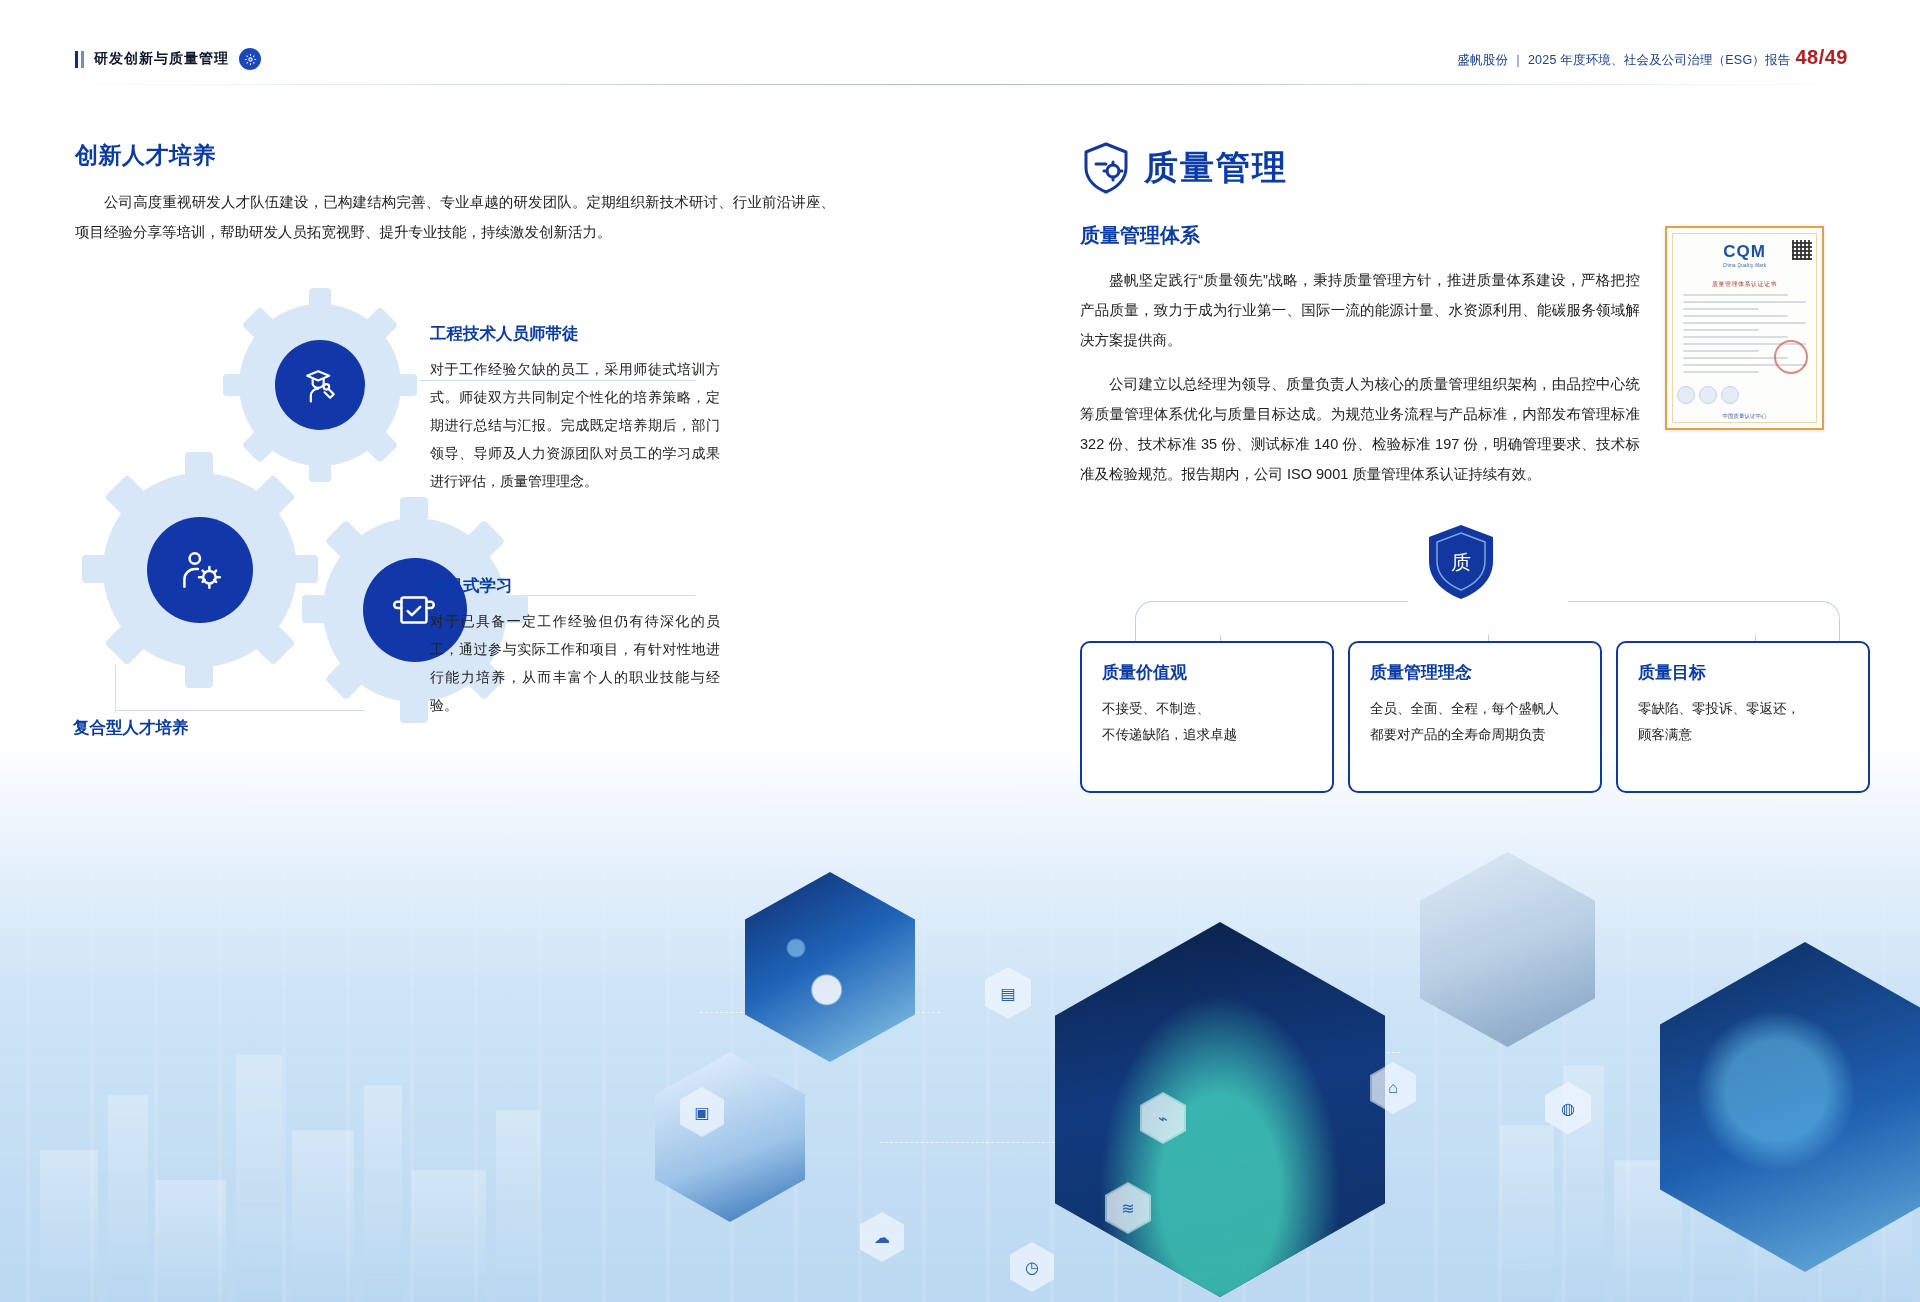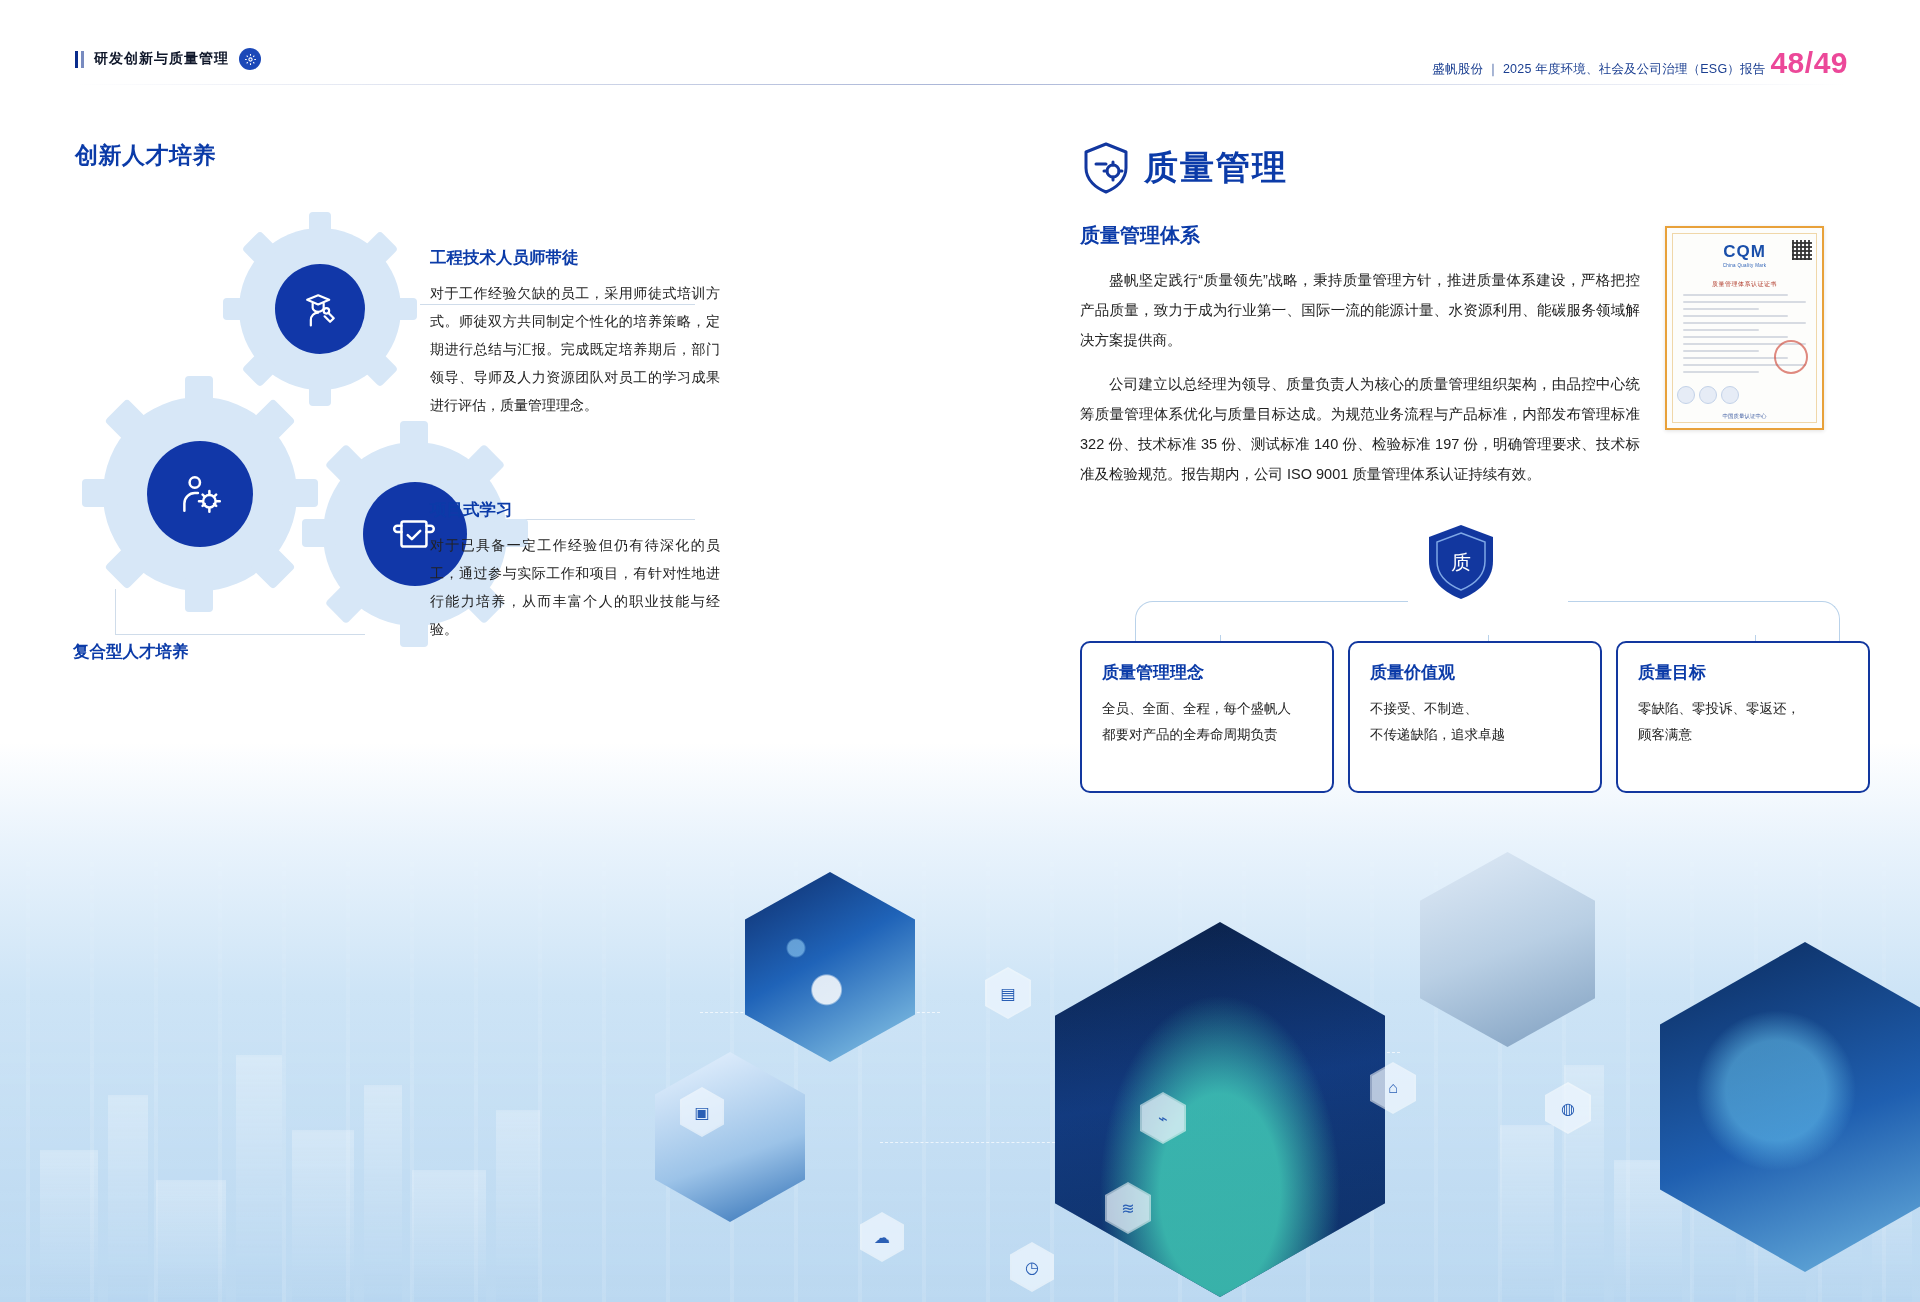--- a/index.html
+++ b/index.html
@@ -44,21 +44,21 @@
   
   .header{position:absolute;top:40px;left:0;right:0;height:46px;}
   .hdr-left{position:absolute;left:75px;top:8px;display:flex;align-items:center;gap:10px;}
   .hdr-bars{display:flex;gap:3px;}
   .hdr-bars i{display:block;width:3px;height:17px;background:#0a2c8c;}
   .hdr-bars i:nth-child(2){opacity:.55;}
   .hdr-title{font-size:14px;font-weight:700;color:#0f172a;letter-spacing:1px;}
   .hdr-badge{width:22px;height:22px;border-radius:50%;background:#1b48b8;display:flex;align-items:center;justify-content:center;color:#fff;font-size:11px;}
   .hdr-right{position:absolute;right:72px;top:6px;display:flex;align-items:baseline;gap:5px;color:#0a2c8c;}
   .hdr-meta{font-size:12.5px;color:#1b3f91;letter-spacing:.2px;}
-  .hdr-page{font-size:30px;font-weight:700;color:#ec4899;letter-spacing:0.5px;}
+  .hdr-page{font-size:20px;font-weight:700;color:#b91c1c;letter-spacing:0.5px;}
   .hdr-rule{position:absolute;left:75px;right:72px;top:44px;height:1px;background:linear-gradient(90deg,rgba(10,44,140,.0),rgba(10,44,140,.35),rgba(10,44,140,.0));}
 
   
   .col-left{position:absolute;left:75px;top:140px;width:810px;}
   .col-right{position:absolute;left:1080px;top:140px;width:790px;}
 
   h2.sec{font-size:23px;font-weight:700;color:#0b3ba8;margin:0 0 16px 0;letter-spacing:.5px;}
   p.body{
     font-size:14.5px;line-height:30px;color:#222;margin:0 0 14px 0;text-align:justify;
     text-indent:2em;
@@ -199,20 +199,21 @@
     </div>
     <div class="hdr-right">
       <span class="hdr-meta">盛帆股份 ｜ 2025 年度环境、社会及公司治理（ESG）报告</span>
       <span class="hdr-page">48/49</span>
     </div>
     <div class="hdr-rule"></div>
   </div>
 
   <div class="col-left">
     <h2 class="sec">创新人才培养</h2>
+    <p class="body">公司高度重视研发人才队伍建设，已构建结构完善、专业卓越的研发团队。定期组织新技术研讨、行业前沿讲座、项目经验分享等培训，帮助研发人员拓宽视野、提升专业技能，持续激发创新活力。</p>
 
 
     <div class="gears">
 
       <div class="hline" style="left:345px;top:115px;width:275px;"></div>
       <div class="hline" style="left:430px;top:330px;width:190px;"></div>
       <div class="hline" style="left:40px;top:445px;width:250px;"></div>
       <div class="hline" style="left:40px;top:400px;width:1px;height:46px;background:#cfdcea;"></div>
 
       <div class="gear" style="left:150px;top:25px;width:190px;height:190px;">
@@ -354,28 +355,28 @@
       </div>
       <div class="vconn"></div>
       <div class="vdrops">
         <i style="left:12%"></i>
           <i style="left:50%"></i>
           <i style="left:88%"></i>
       </div>
 
       <div class="vboxes">
         <div class="vbox">
+          <h4>质量价值观</h4>
+          <p>不接受、不制造、</p>
+          <p>不传递缺陷，追求卓越</p>
+        </div>
+        <div class="vbox">
           <h4>质量管理理念</h4>
           <p>全员、全面、全程，每个盛帆人</p>
           <p>都要对产品的全寿命周期负责</p>
-        </div>
-        <div class="vbox">
-          <h4>质量价值观</h4>
-          <p>不接受、不制造、</p>
-          <p>不传递缺陷，追求卓越</p>
         </div>
         <div class="vbox">
           <h4>质量目标</h4>
           <p>零缺陷、零投诉、零返还，</p>
           <p>顾客满意</p>
         </div>
       </div>
     </div>
   </div>
 

